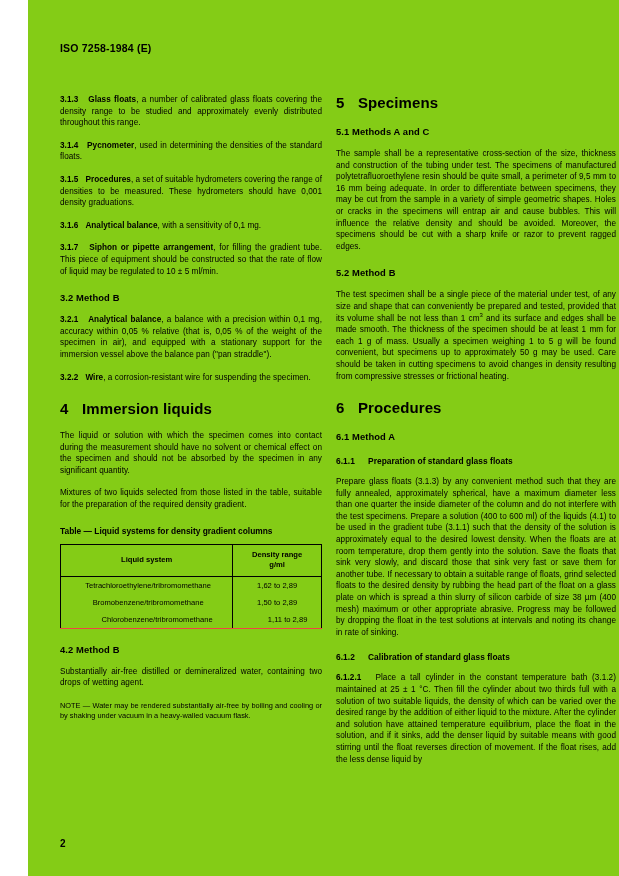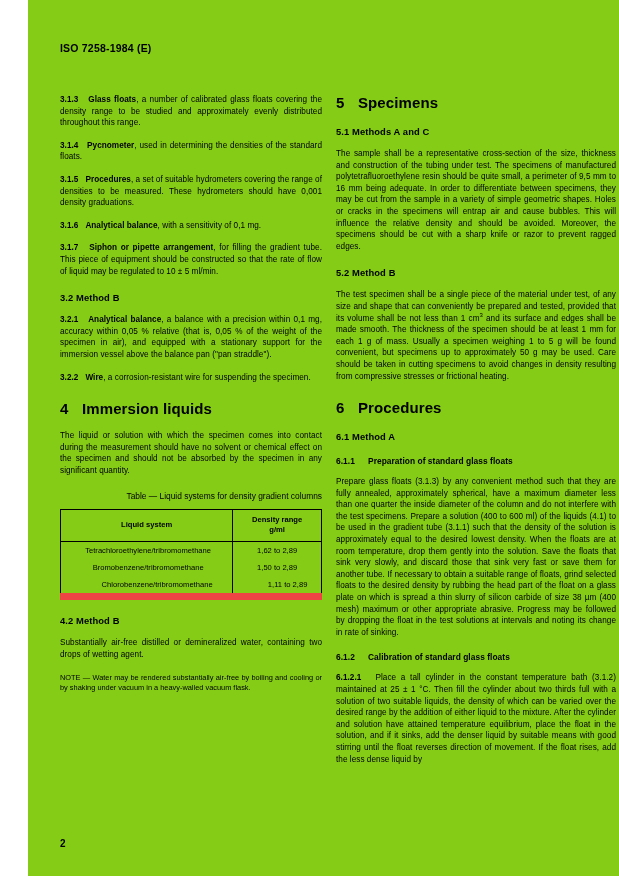--- a/index.html
+++ b/index.html
@@ -93,22 +93,22 @@
     margin-top: 14px;
     margin-bottom: 10px;
     letter-spacing: 0.05px;
   }
   .h-subsub .n {
     display: inline-block;
     width: 32px;
   }
   .table-caption {
     font-size: 8.4px;
-    font-weight: normal;
-    text-align: right;
+    font-weight: bold;
+    text-align: left;
     margin-top: 15px;
     margin-bottom: 8px;
   }
   table.liquid-table {
     width: 100%;
     border-collapse: collapse;
     font-size: 7.6px;
   }
   table.liquid-table th,
   table.liquid-table td {
@@ -122,21 +122,21 @@
     line-height: 10px;
   }
   table.liquid-table tbody td {
     border-left: 1px solid #000;
     border-right: 1px solid #000;
     border-top: none;
     border-bottom: none;
     padding: 4px 3px;
   }
   table.liquid-table tbody tr:last-child td {
-    border-bottom: 7px solid #ef4444;
+    border-bottom: 1px solid #ef4444;
     padding-left: 24px;
   }
   table.liquid-table td.sys {
     text-align: center;
     padding-left: 6px;
   }
   table.liquid-table td.rng {
     text-align: center;
     width: 34%;
   }
@@ -210,20 +210,21 @@
       </p>
 
 
       <h2 class="h-major">
         <span class="n">4</span><span>Immersion liquids</span>
       </h2>
 
       <p class="body-text">The liquid or solution with which the specimen comes into contact during the measurement should have no solvent or chemical effect on the specimen and should not be absorbed by the specimen in any significant quantity.</p>
 
 
+      <p class="body-text">Mixtures of two liquids selected from those listed in the table, suitable for the preparation of the required density gradient.</p>
 
       <div class="table-caption">Table — Liquid systems for density gradient columns</div>
 
       <table class="liquid-table">
         <thead>
           <tr>
             <th>Liquid system</th>
             <th>
               <div>Density range</div>
               <div>g/ml</div>

